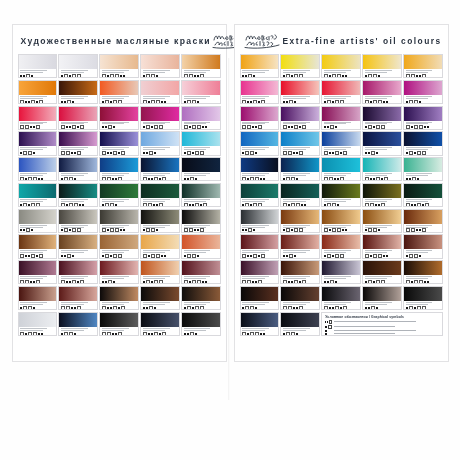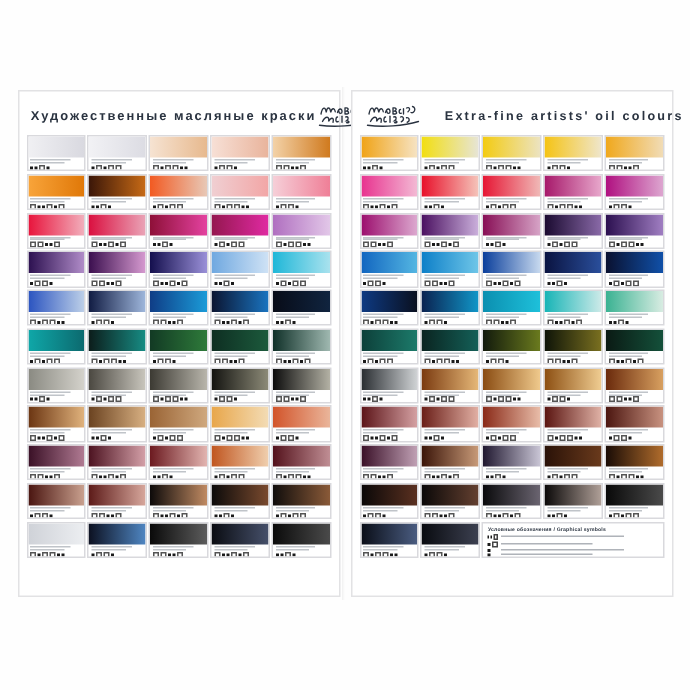--- a/index.html
+++ b/index.html
@@ -9,21 +9,21 @@
     font-family:"Liberation Sans", sans-serif;
     overflow:hidden;
     position:relative;
   }
   .spread{
     position:absolute;
     left:0;top:0;width:460px;height:460px;
     display:flex;
     align-items:flex-start;
     justify-content:center;
-    padding-top:60px;
+    padding-top:24px;
     box-sizing:border-box;
     background:#fefefe;
   }
   .page{
     position:relative;
     width:215px;
     height:338px;
     background:#ffffff;
     border:1px solid #e2e2e4;
     box-sizing:border-box;
@@ -35,21 +35,21 @@
 
   .page-header{
     height:20px;
     display:flex;
     align-items:center;
     box-sizing:border-box;
     padding:0 3px;
     margin-bottom:3px;
   }
   .page.left .page-header{justify-content:space-between;}
-  .page.right .page-header{justify-content:flex-start;gap:14px;}
+  .page.right .page-header{justify-content:flex-start;}
 
   .head-title{
     font-size:8.6px;
     font-weight:bold;
     color:#2a3340;
     letter-spacing:1.35px;
     white-space:nowrap;
     line-height:1;
   }
   .page.right .head-title{

